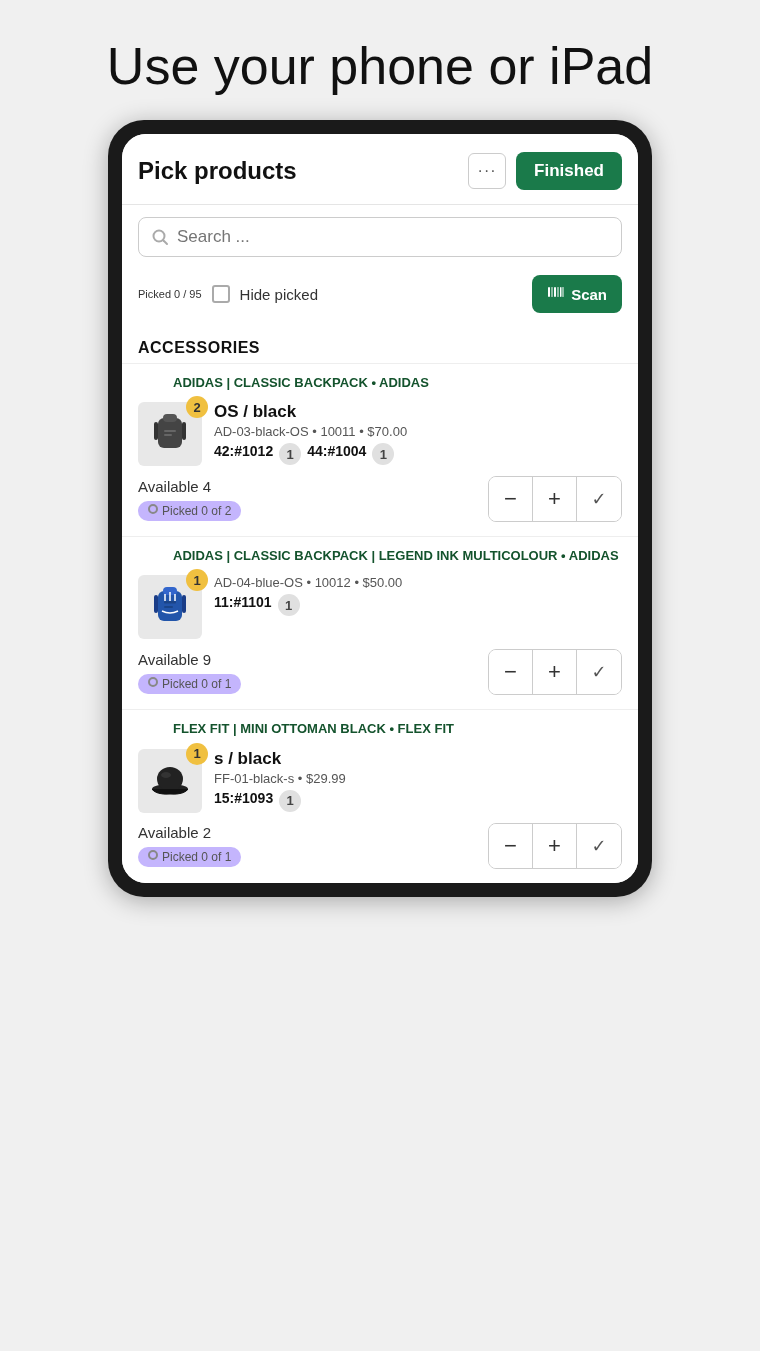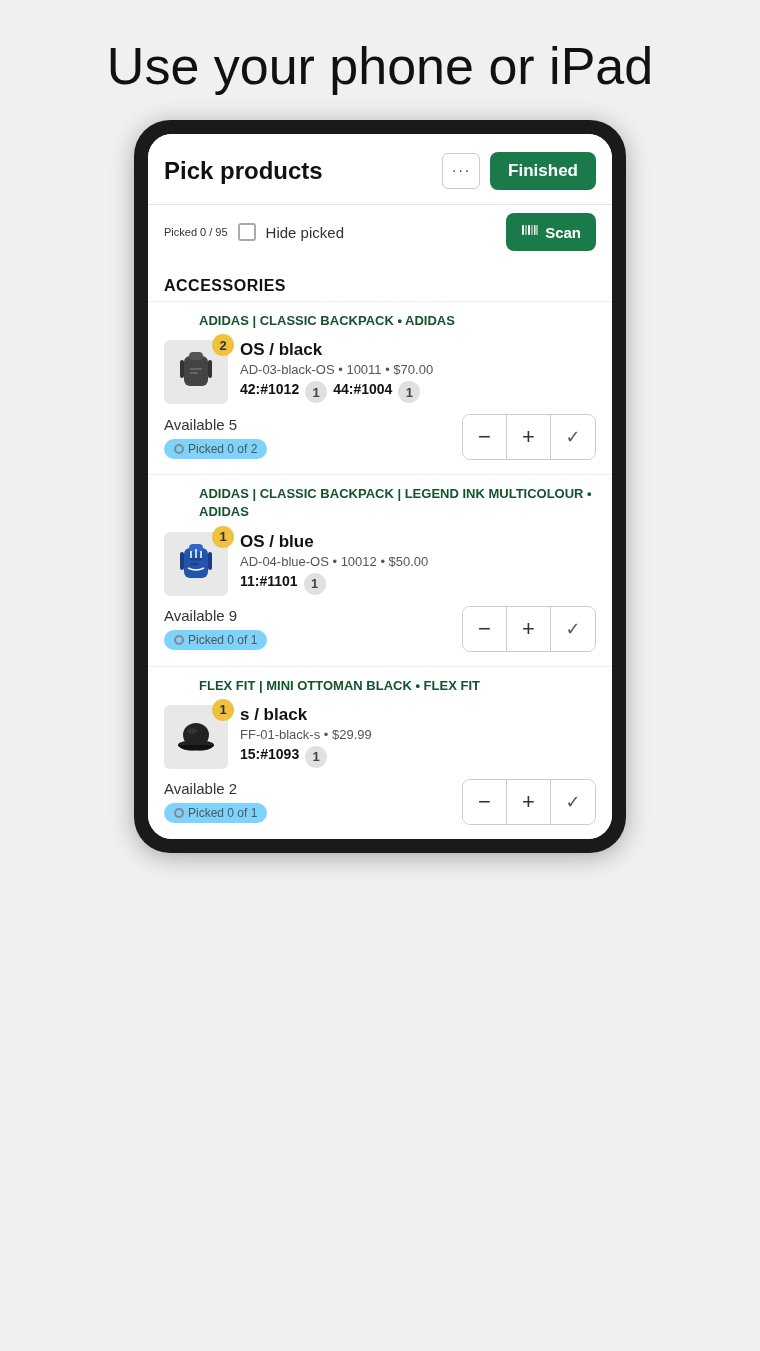--- a/index.html
+++ b/index.html
@@ -19,21 +19,21 @@
       color: #111;
       text-align: center;
       margin-bottom: 24px;
       width: 700px;
       margin-top: 16px;
     }
     .device-frame {
       background: #1a1a1a;
       border-radius: 36px;
       padding: 14px;
-      width: 492px;
+      width: 544px;
       box-shadow: 0 4px 24px rgba(0,0,0,0.3);
     }
     .device-screen {
       background: #fff;
       border-radius: 24px;
       overflow: hidden;
     }
     .app-header {
       display: flex;
       align-items: center;
@@ -247,28 +247,27 @@
     .availability-left {
       display: flex;
       flex-direction: column;
       gap: 6px;
     }
     .available-text {
       font-size: 15px;
       color: #333;
     }
     .picked-badge {
-      background: #7dd3fc;
+      background: #c4b5fd;
       color: #555;
       font-size: 12px;
       font-weight: 500;
       border-radius: 14px;
       padding: 3px 10px;
       display: flex;
-      align-items: center;
       gap: 4px;
     }
     .picked-badge-circle {
       width: 10px;
       height: 10px;
       border-radius: 50%;
       border: 2px solid #888;
       background: transparent;
     }
     .qty-controls {
@@ -318,20 +317,29 @@
   <div class="device-screen">
 
     <div class="app-header">
       <span class="header-title">Pick products</span>
       <div class="header-actions">
         <button class="more-btn">···</button>
         <button class="finished-btn">Finished</button>
       </div>
     </div>
 
+    <div class="search-bar">
+      <div class="search-input-wrap">
+        <svg class="search-icon-svg" width="18" height="18" viewBox="0 0 18 18" fill="none">
+          <circle cx="8" cy="8" r="5.5" stroke="#aaa" stroke-width="2"></circle>
+          <line x1="12.5" y1="12.5" x2="16" y2="16" stroke="#aaa" stroke-width="2" stroke-linecap="round"></line>
+        </svg>
+        <input class="search-input" type="text" readonly="" placeholder="Search ..." style="">
+      </div>
+    </div>
 
     <div class="pick-status-bar">
       <span class="picked-label">Picked 0 / 95</span>
       <div class="hide-picked-checkbox"></div>
       <span class="hide-picked-label">Hide picked</span>
       <button class="scan-btn">
         <span class="scan-icon">
           <svg width="18" height="18" viewBox="0 0 18 18" fill="none">
             <rect x="1" y="4" width="2" height="10" rx="1" fill="white"></rect>
             <rect x="4.5" y="4" width="1" height="10" rx="0.5" fill="white"></rect>
@@ -372,21 +380,21 @@
           <div class="order-tags">
             <span class="order-tag">42:#1012</span>
             <span class="order-num-badge">1</span>
             <span class="order-tag">44:#1004</span>
             <span class="order-num-badge">1</span>
           </div>
         </div>
       </div>
       <div class="availability-row">
         <div class="availability-left">
-          <span class="available-text">Available 5</span>
+          <span class="available-text">Available 4</span>
           <span class="picked-badge">
             <span class="picked-badge-circle"></span>
             <span>Picked 0 of 2</span>
           </span>
         </div>
         <div class="qty-controls">
           <button class="qty-btn">−</button>
           <button class="qty-btn">+</button>
           <button class="qty-check">✓</button>
         </div>
@@ -409,21 +417,20 @@
               <rect x="38" y="14" width="4" height="18" rx="2" fill="#1a3d88"></rect>
 
               <line x1="21" y1="13" x2="21" y2="20" stroke="white" stroke-width="1.5"></line>
               <line x1="26" y1="11" x2="26" y2="20" stroke="white" stroke-width="1.5"></line>
               <line x1="31" y1="13" x2="31" y2="20" stroke="white" stroke-width="1.5"></line>
             </svg>
           </div>
           <div class="qty-badge">1</div>
         </div>
         <div class="product-details">
-          <div class="product-variant">OS / blue</div>
           <div class="product-sku">AD-04-blue-OS • 10012 • $50.00</div>
           <div class="order-tags">
             <span class="order-tag">11:#1101</span>
             <span class="order-num-badge">1</span>
           </div>
         </div>
       </div>
       <div class="availability-row">
         <div class="availability-left">
           <span class="available-text">Available 9</span>

